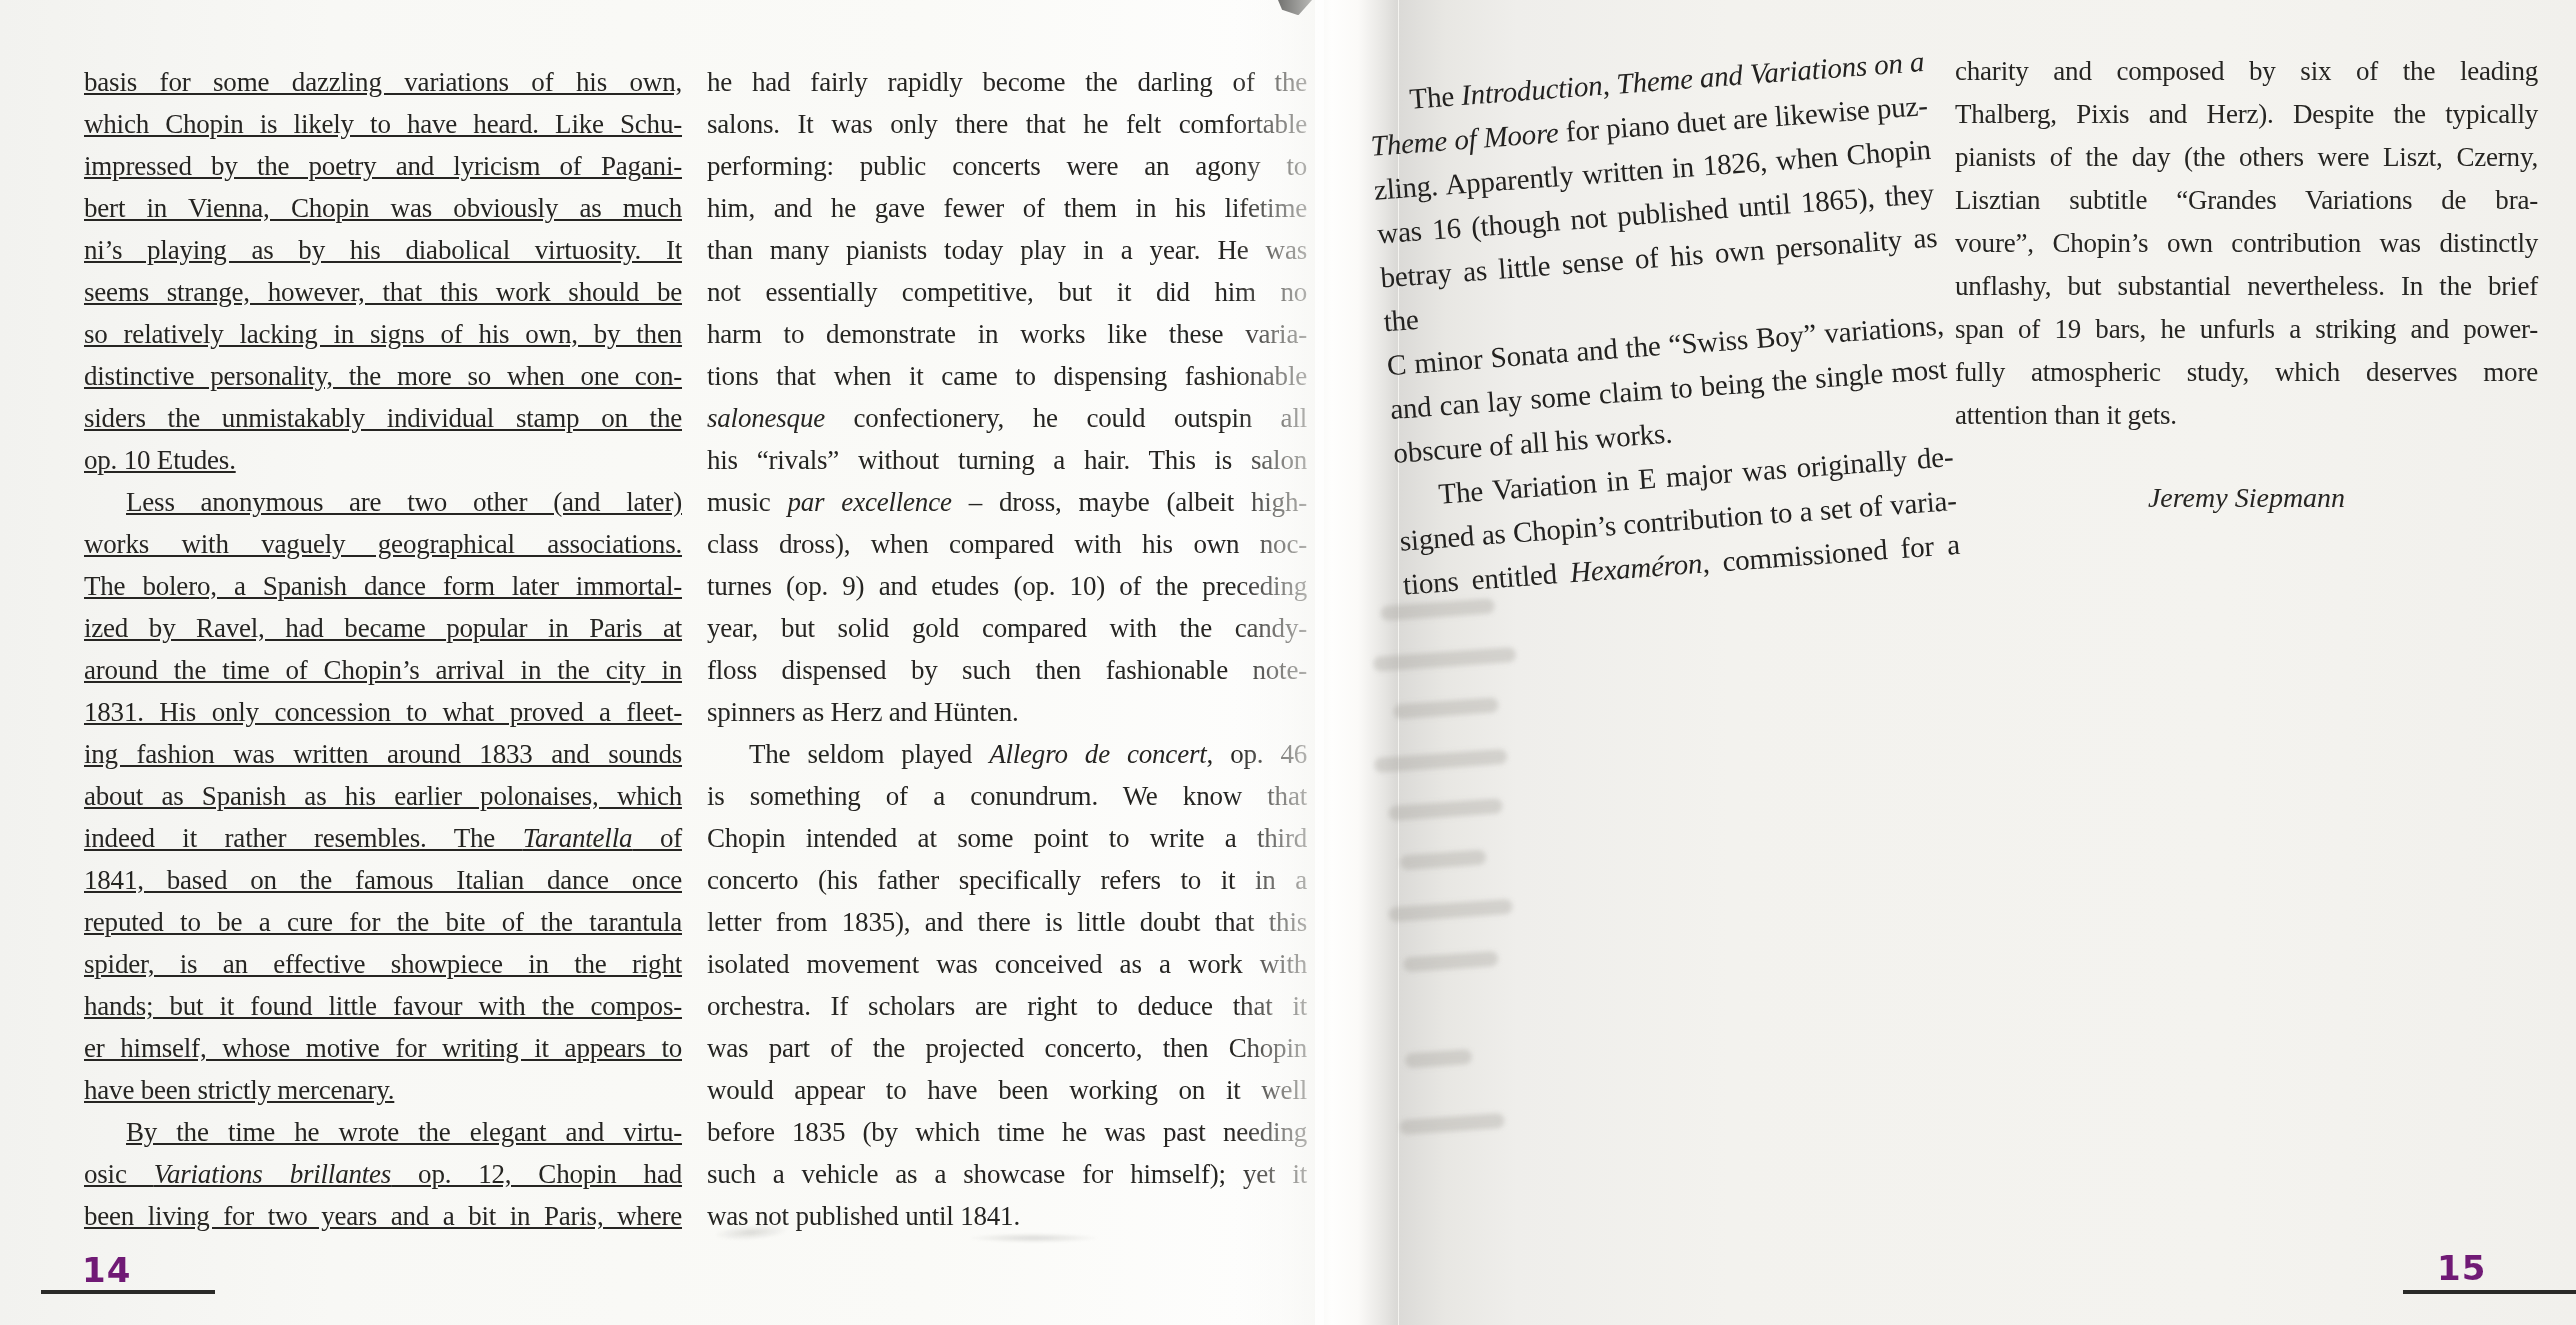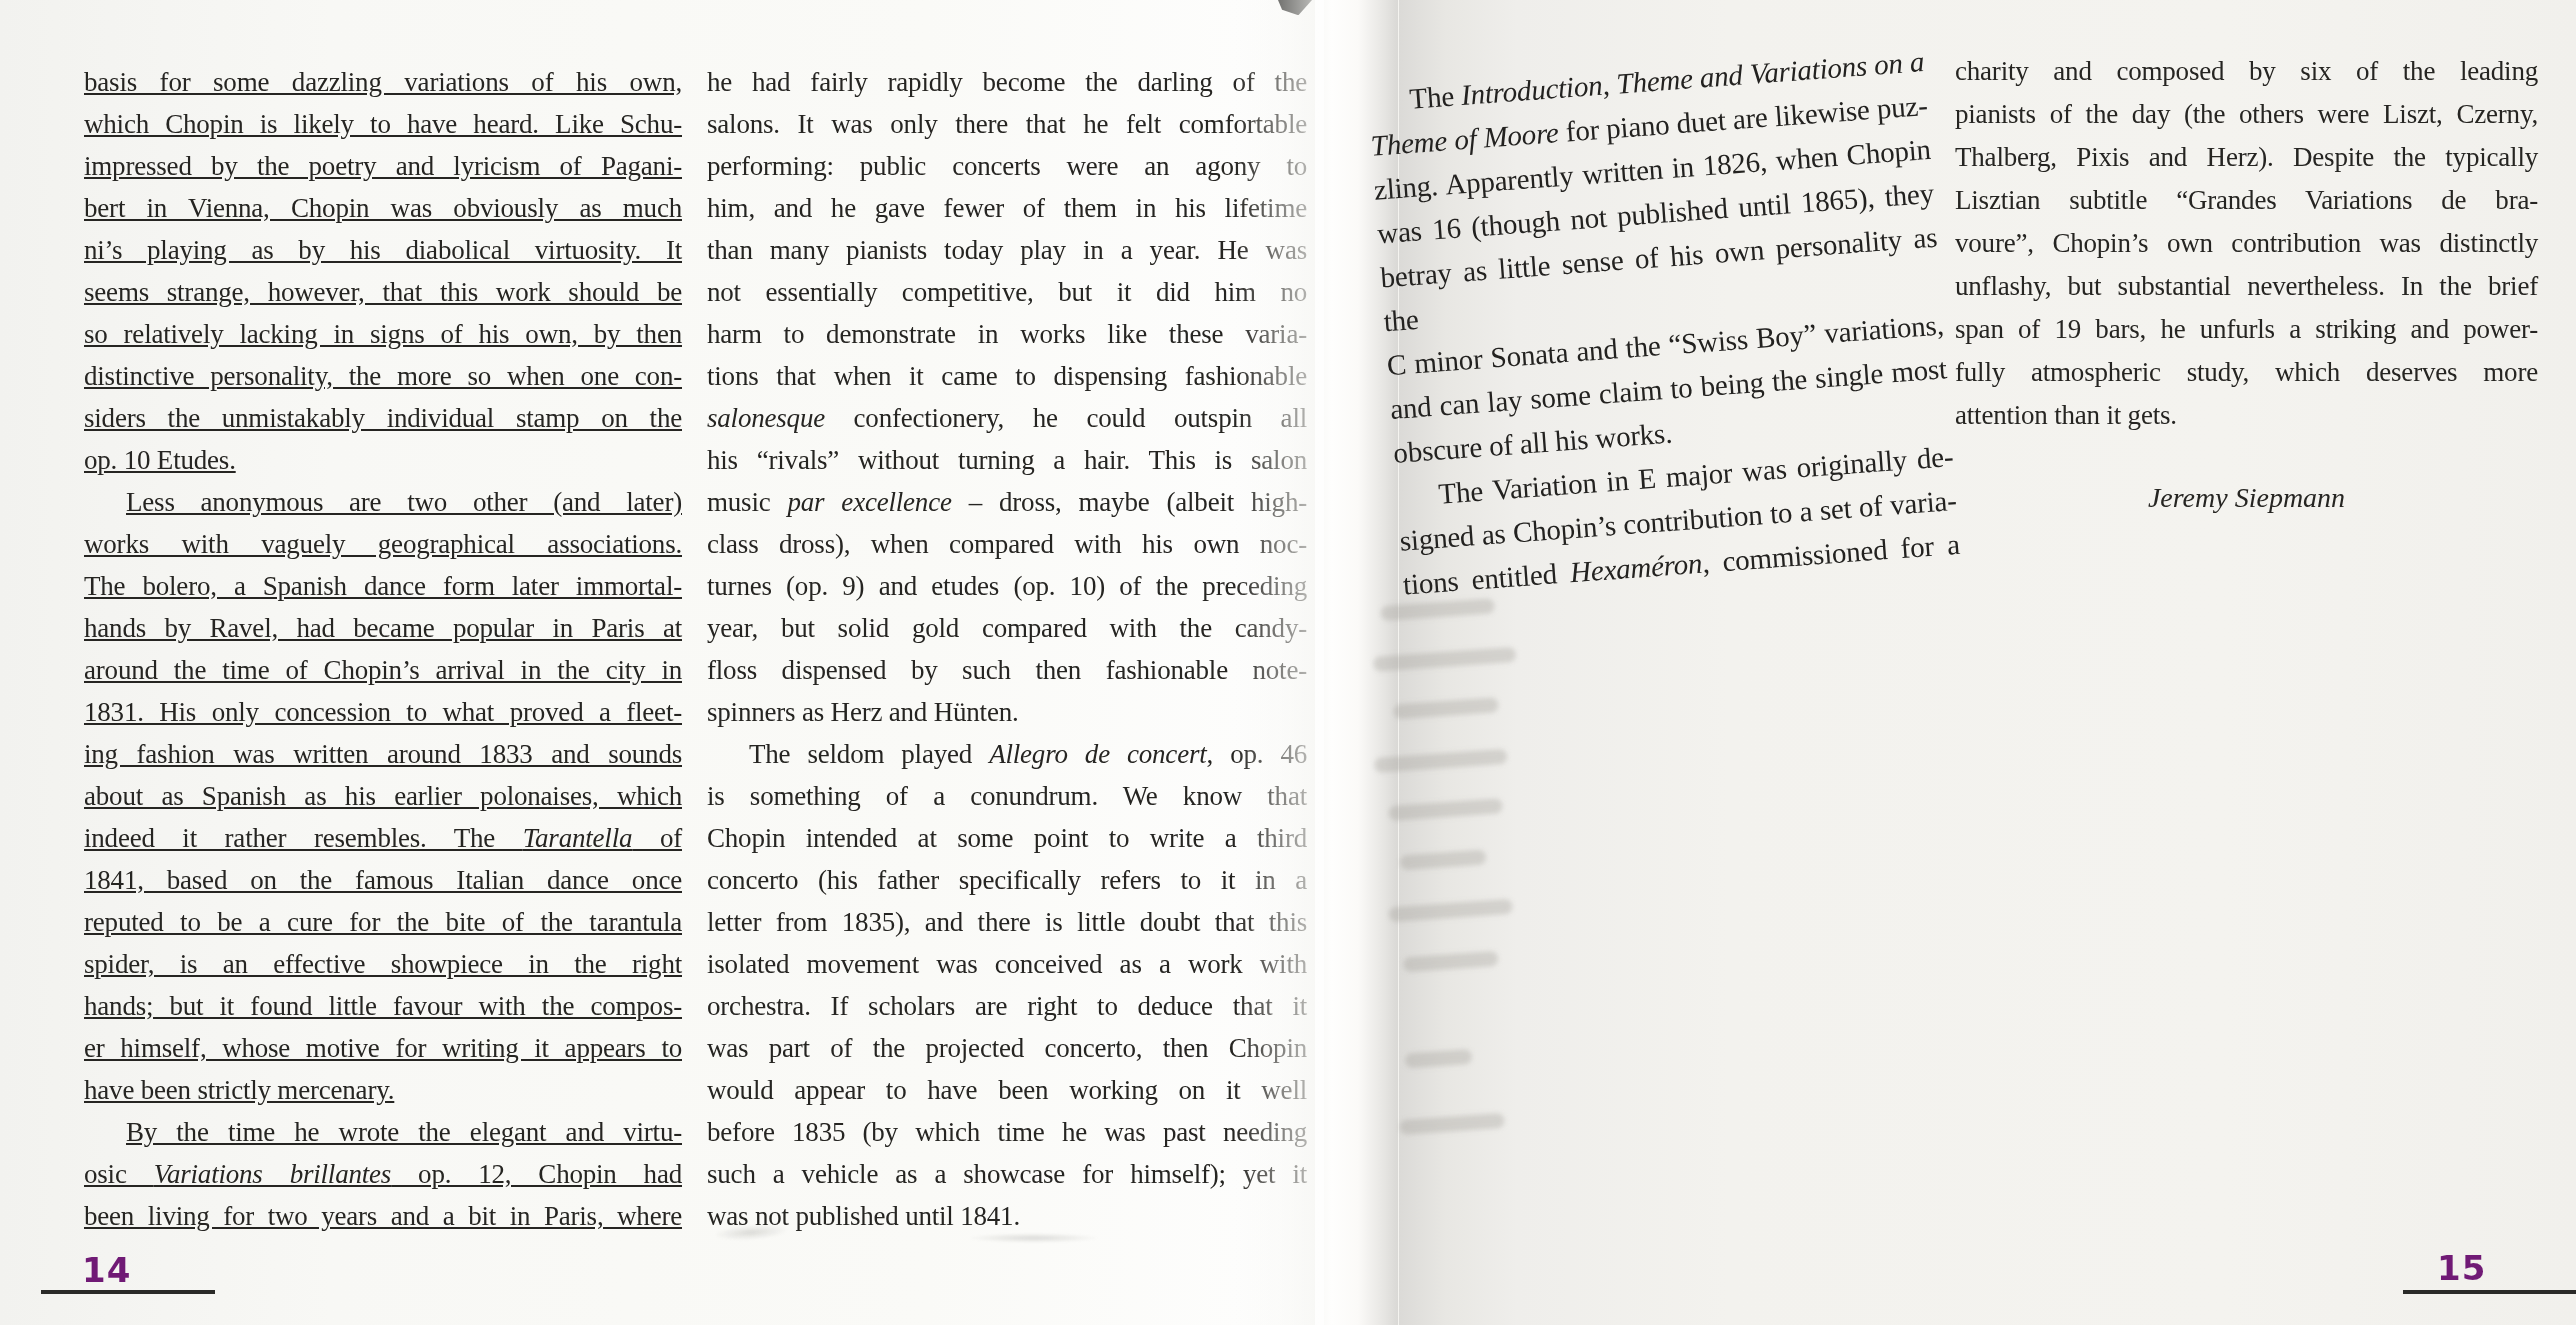--- a/index.html
+++ b/index.html
@@ -59,21 +59,21 @@
       <div class="line">bert in Vienna, Chopin was obviously as much</div>
       <div class="line">ni’s playing as by his diabolical virtuosity. It</div>
       <div class="line">seems strange, however, that this work should be</div>
       <div class="line">so relatively lacking in signs of his own, by then</div>
       <div class="line">distinctive personality, the more so when one con-</div>
       <div class="line">siders the unmistakably individual stamp on the</div>
       <div class="line last">op. 10 Etudes.</div>
       <div class="line indent">Less anonymous are two other (and later)</div>
       <div class="line">works with vaguely geographical associations.</div>
       <div class="line">The bolero, a Spanish dance form later immortal-</div>
-      <div class="line">hands by Ravel, had became popular in Paris at</div>
+      <div class="line">ized by Ravel, had became popular in Paris at</div>
       <div class="line">around the time of Chopin’s arrival in the city in</div>
       <div class="line">1831. His only concession to what proved a fleet-</div>
       <div class="line">ing fashion was written around 1833 and sounds</div>
       <div class="line">about as Spanish as his earlier polonaises, which</div>
       <div class="line">indeed it rather resembles. The <i>Tarantella</i> of</div>
       <div class="line">1841, based on the famous Italian dance once</div>
       <div class="line">reputed to be a cure for the bite of the tarantula</div>
       <div class="line">spider, is an effective showpiece in the right</div>
       <div class="line">hands; but it found little favour with the compos-</div>
       <div class="line">er himself, whose motive for writing it appears to</div>
@@ -120,22 +120,22 @@
       <div class="line">betray as little sense of his own personality as the</div>
       <div class="line">C minor Sonata and the “Swiss Boy” variations,</div>
       <div class="line">and can lay some claim to being the single most</div>
       <div class="line last">obscure of all his works.</div>
       <div class="line indent">The Variation in E major was originally de-</div>
       <div class="line">signed as Chopin’s contribution to a set of varia-</div>
       <div class="line">tions entitled <i>Hexaméron</i>, commissioned for a</div>
     </div>
   <div class="col" id="col-3">
       <div class="line">charity and composed by six of the leading</div>
+      <div class="line">Thalberg, Pixis and Herz). Despite the typically</div>
       <div class="line">pianists of the day (the others were Liszt, Czerny,</div>
-      <div class="line">Thalberg, Pixis and Herz). Despite the typically</div>
       <div class="line">Lisztian subtitle “Grandes Variations de bra-</div>
       <div class="line">voure”, Chopin’s own contribution was distinctly</div>
       <div class="line">unflashy, but substantial nevertheless. In the brief</div>
       <div class="line">span of 19 bars, he unfurls a striking and power-</div>
       <div class="line">fully atmospheric study, which deserves more</div>
       <div class="line last">attention than it gets.</div>
     </div>
 
   <div class="byline">Jeremy Siepmann</div>
 

